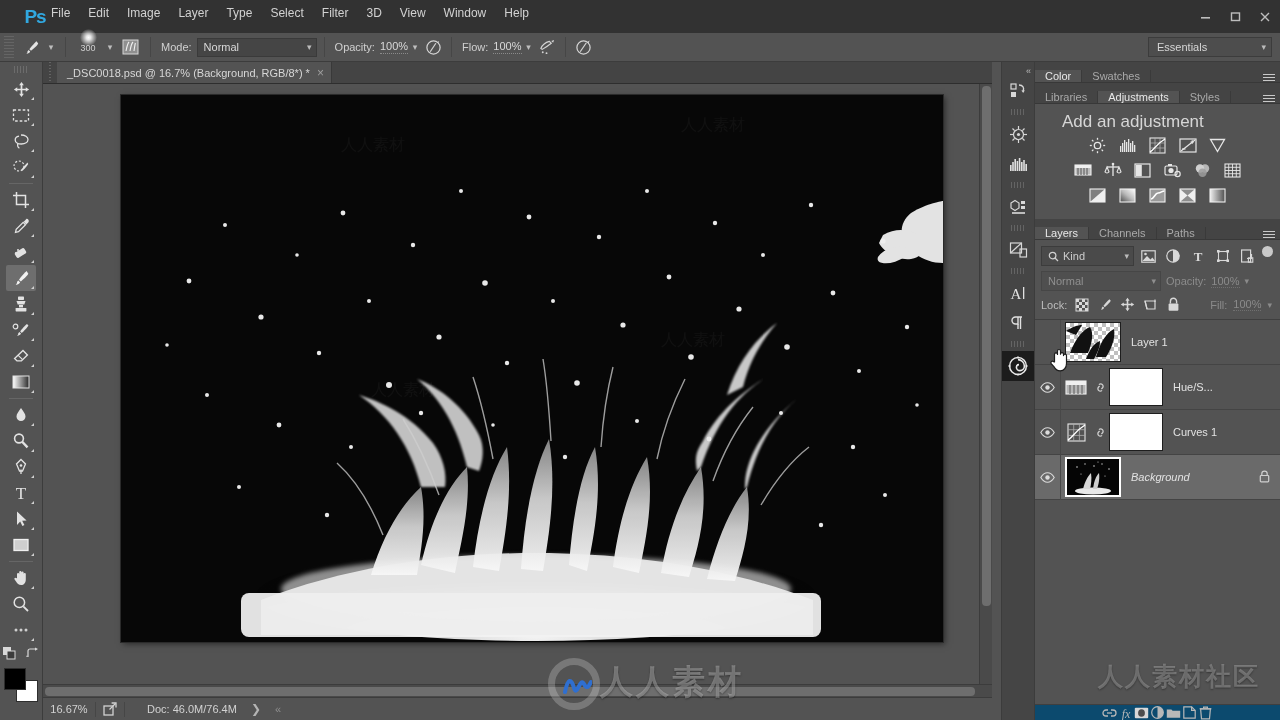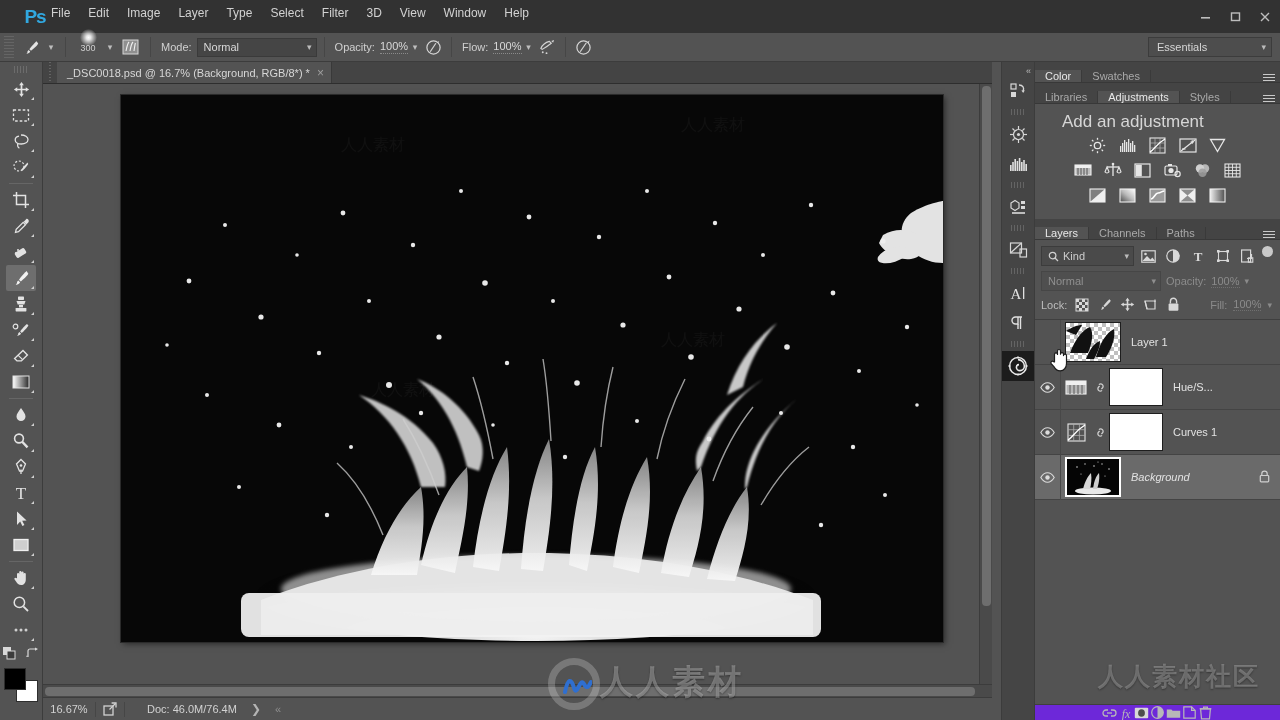--- a/index.html
+++ b/index.html
@@ -236,21 +236,21 @@
   .adj-thumb{
     width:30px;height:45px;display:flex;align-items:center;justify-content:center;color:#e0e0e0;
   }
   .link-ico{ width:18px;height:45px;display:flex;align-items:center;justify-content:center;color:#cfcfcf;}
   .mask-thumb{ width:54px;height:38px;background:#fff;border:1px solid #1e1e1e; }
   .layer-name{ margin-left:10px; font-size:11px; color:#e2e2e2; }
   .layer-name.italic{ font-style:italic; }
   .lock-badge{ margin-left:auto; margin-right:10px; color:#cfcfcf; }
 
   .panel-footer{
-    position:absolute; left:0; bottom:0; width:245px; height:16px; background:#6d28d9;
+    position:absolute; left:0; bottom:0; width:245px; height:16px; background:#0c4a6e;
     border-top:1px solid #3f3f3f; display:flex; align-items:center; justify-content:center; 
   }
   .fbtn{ width:16px;height:16px;display:flex;align-items:center;justify-content:center;color:#b8b8b8;}
 
   .cursor-hand{ position:absolute; pointer-events:none; }
 
   .wm-big{
     position:absolute; pointer-events:none; user-select:none;
     font-family:"DejaVu Sans", sans-serif; font-weight:bold;
     color:rgba(255,255,255,.30);

